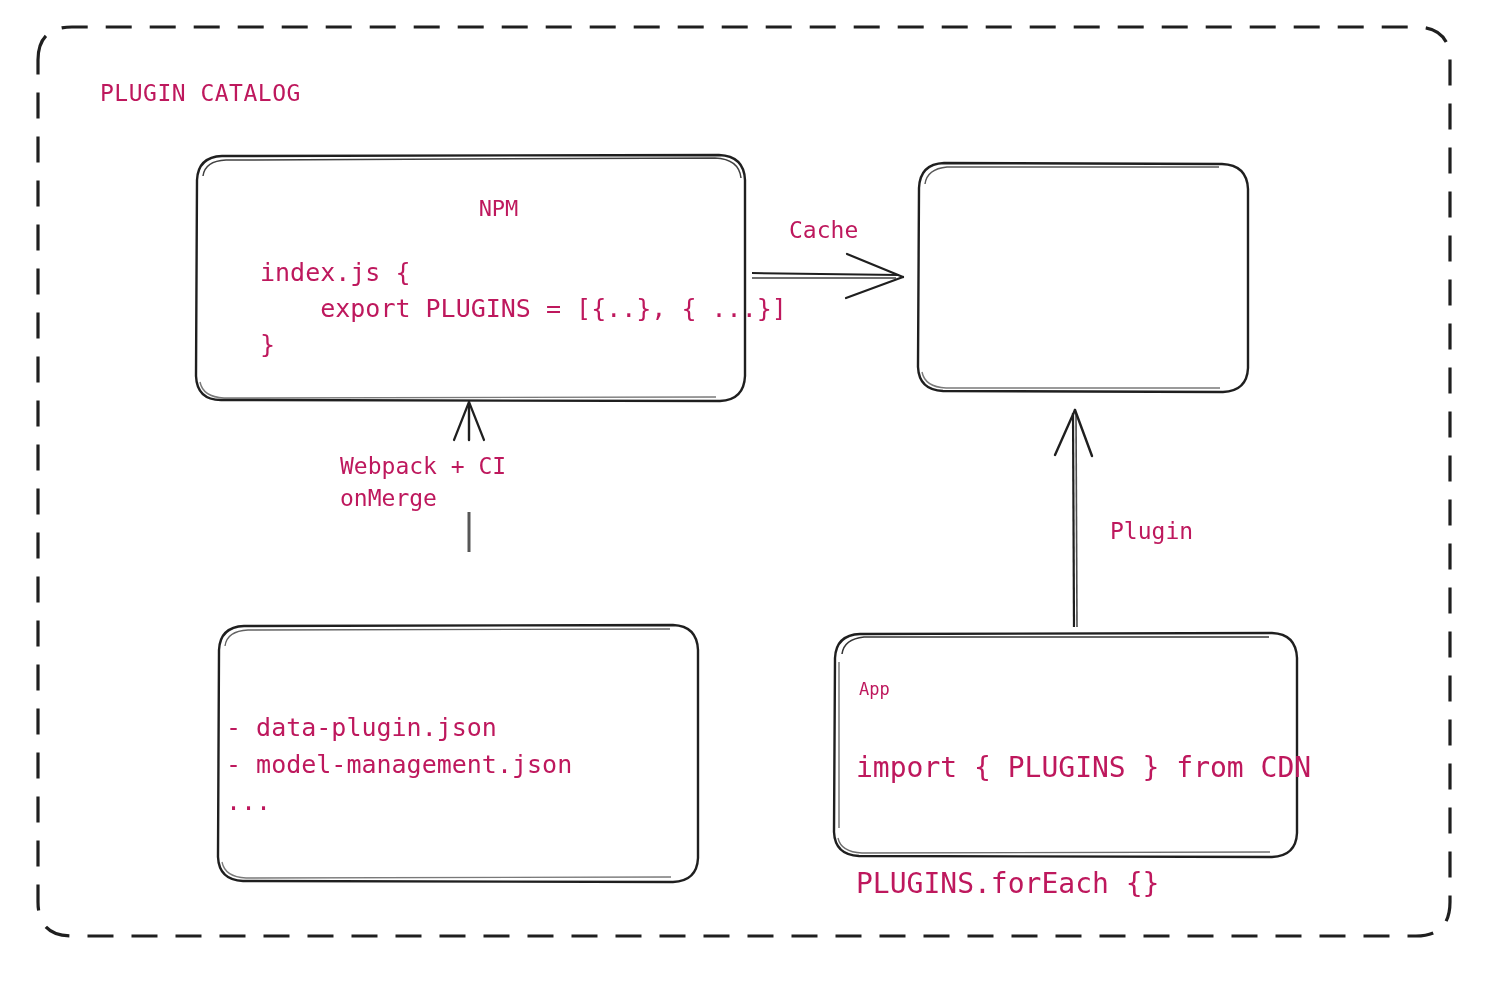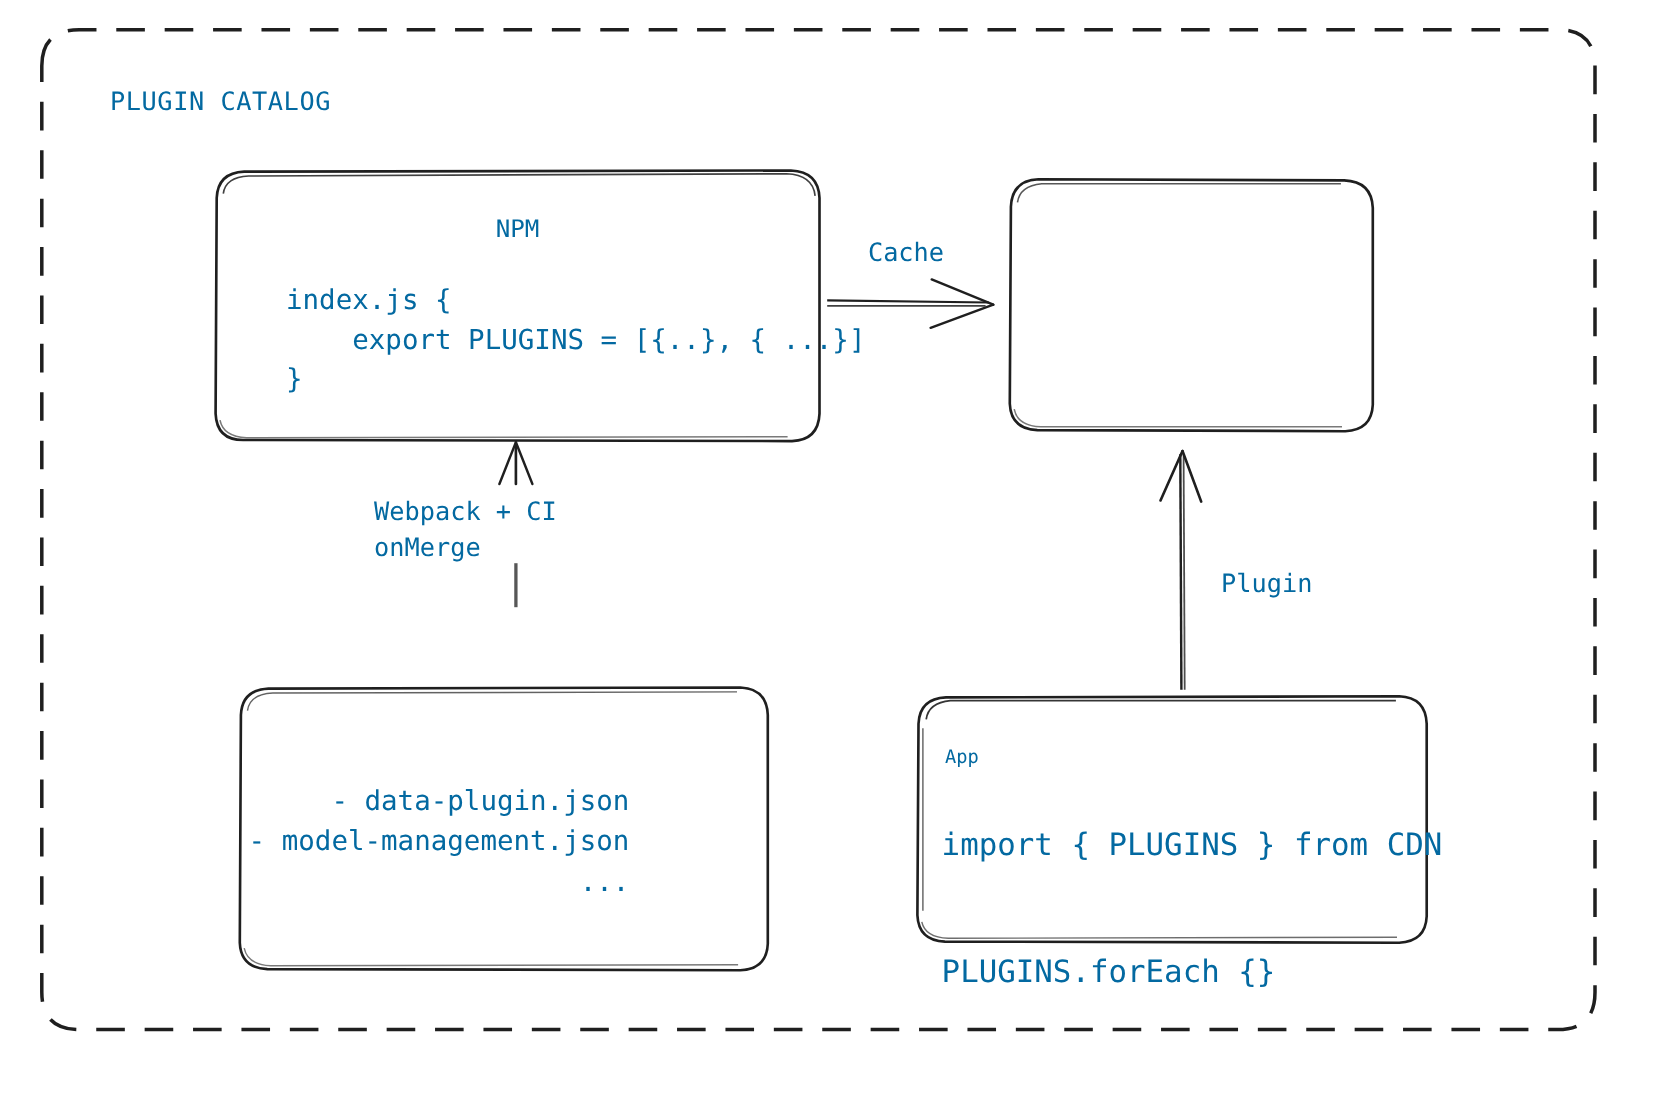--- a/index.html
+++ b/index.html
@@ -20,40 +20,41 @@
     position: absolute;
     left: 0;
     top: 0;
     width: 1506px;
     height: 1002px;
     pointer-events: none;
   }
   .txt {
     position: absolute;
     white-space: pre;
-    color: #0369a1;
+    color: #be185d;
     font-family: "DejaVu Sans Mono", "Liberation Mono", monospace;
     line-height: 1.0;
   }
 
   
   #group-title {
     left: 100px;
     top: 82px;
     font-size: 23px;
     letter-spacing: 0.5px;
   }
 
   
   #npm-title {
     left: 196px;
     top: 198px;
     width: 549px;
     text-align: center;
     font-size: 22px;
+    padding-left: 28px;
   }
   #npm-code {
     left: 220px;
     top: 255px;
     font-size: 25px;
     line-height: 36px;
     margin-left: 40px;
   }
 
   
@@ -91,21 +92,20 @@
     text-align: center;
     font-size: 23px;
   }
 
   
   #repo-list {
     left: 226px;
     top: 709px;
     font-size: 25px;
     line-height: 37px;
-    text-align: right;
   }
 
   
   #import-label {
     left: 1110px;
     top: 520px;
     font-size: 23px;
   }
 
   

